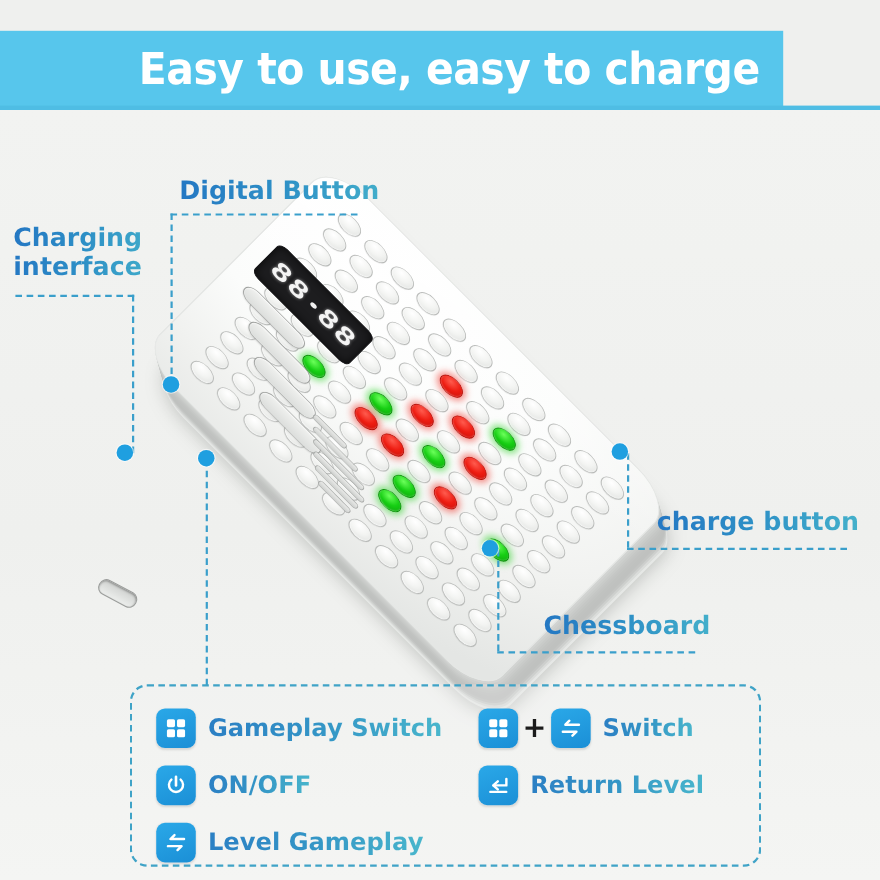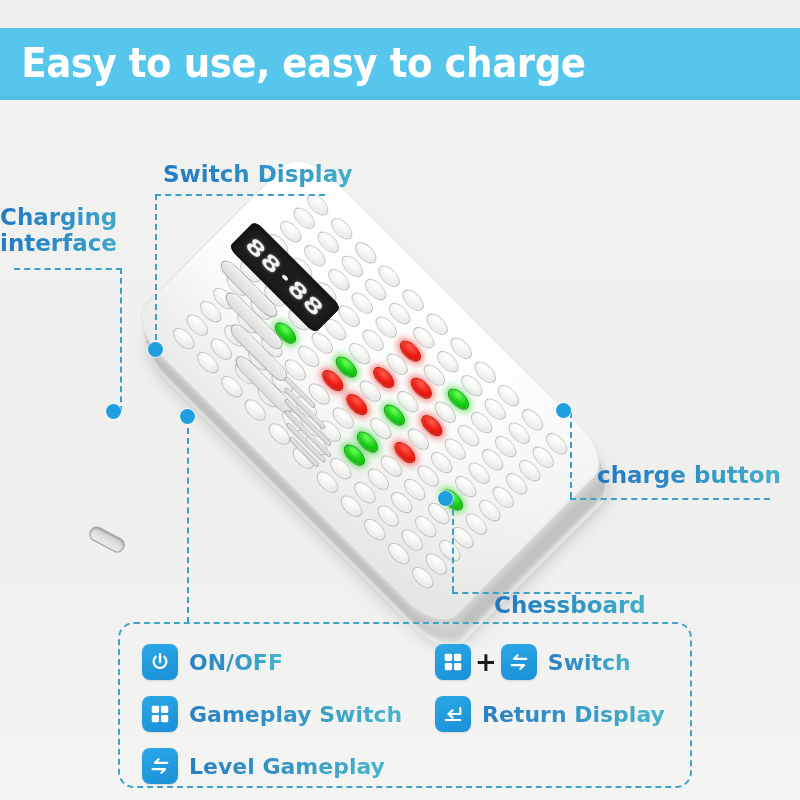--- a/index.html
+++ b/index.html
@@ -6,23 +6,23 @@
   body{
     width:800px;height:800px;overflow:hidden;
     background:#eff0ee;
     font-family:"Liberation Sans", sans-serif;
     position:relative;
   }
   #stage{position:absolute;left:0;top:0;width:800px;height:800px;overflow:hidden;}
 
   
   .banner{
-    position:absolute;left:0;top:28px;width:800px;height:70px;
+    position:absolute;left:0;top:28px;width:712px;height:70px;
     background:#57c6ec;
-    display:flex;align-items:center;justify-content:flex-start;
+    display:flex;align-items:center;justify-content:flex-end;
   }
   .banner-underline{
     position:absolute;left:0;top:96px;width:800px;height:4px;background:#4fbde4;
   }
   .banner-title{
     color:#ffffff;
     font-size:40px;
     font-weight:bold;
     letter-spacing:-0.5px;
     font-family:"DejaVu Sans", sans-serif;
@@ -621,70 +621,70 @@
             <div class="slot" style="left:24px; top:48px; width:62px;"></div>
             <div class="slot" style="left:34px; top:62px; width:52px;"></div>
             <div class="slot" style="left:46px; top:76px; width:38px;"></div>
           </div>
         </div>
       </div>
 
       <div class="usbc"></div>
     </div>
 
-    <div class="callout-label" style="left:0; top:105px; width:140px;">Charging
+    <div class="callout-label" style="left:12px; top:105px; width:140px;">Charging
 interface</div>
     <div class="dash-h" style="left:14px; top:168px; width:108px;"></div>
     <div class="dash-v" style="left:120px; top:168px; height:144px;"></div>
     <div class="dot" style="left:106px; top:304px;"></div>
 
-    <div class="callout-label" style="left:163px; top:62px; width:200px;">Switch Display</div>
+    <div class="callout-label" style="left:163px; top:62px; width:200px;">Digital Button</div>
     <div class="dash-h" style="left:155px; top:94px; width:170px;"></div>
     <div class="dash-v" style="left:155px; top:94px; height:156px;"></div>
     <div class="dot" style="left:148px; top:242px;"></div>
 
     <div class="callout-label" style="left:597px; top:363px; width:190px;">charge button</div>
     <div class="dash-h" style="left:570px; top:398px; width:200px;"></div>
     <div class="dash-v" style="left:570px; top:312px; height:86px;"></div>
     <div class="dot" style="left:556px; top:303px;"></div>
 
-    <div class="callout-label" style="left:494px; top:457px; width:160px;margin-top:36px;">Chessboard</div>
+    <div class="callout-label" style="left:494px; top:457px; width:160px;">Chessboard</div>
     <div class="dash-h" style="left:452px; top:492px; width:180px;"></div>
     <div class="dash-v" style="left:452px; top:400px; height:92px;"></div>
     <div class="dot" style="left:438px; top:391px;"></div>
 
     <div class="dash-v" style="left:187px; top:318px; height:205px;"></div>
     <div class="dot" style="left:180px; top:309px;"></div>
 
   </div>
 
   <div class="legend">
 
     <div class="legend-col left">
-
-      <div class="legend-row">
-        <span class="ic">
-          <svg width="22" height="22" viewBox="0 0 24 24">
-            <path d="M12 3.5 V12" stroke="#ffffff" stroke-width="2.6" stroke-linecap="round" fill="none"></path>
-            <path d="M7.4 6.2 A7 7 0 1 0 16.6 6.2" stroke="#ffffff" stroke-width="2.4" fill="none" stroke-linecap="round"></path>
-          </svg>
-        </span>
-        <span class="legend-text">ON/OFF</span>
-      </div>
 
       <div class="legend-row">
         <span class="ic">
           <svg width="22" height="22" viewBox="0 0 24 24">
             <rect x="3" y="3" width="8" height="8" rx="1.6" fill="#ffffff"></rect>
             <rect x="13" y="3" width="8" height="8" rx="1.6" fill="#ffffff"></rect>
             <rect x="3" y="13" width="8" height="8" rx="1.6" fill="#ffffff"></rect>
             <rect x="13" y="13" width="8" height="8" rx="1.6" fill="#ffffff"></rect>
           </svg>
         </span>
         <span class="legend-text">Gameplay Switch</span>
+      </div>
+
+      <div class="legend-row">
+        <span class="ic">
+          <svg width="22" height="22" viewBox="0 0 24 24">
+            <path d="M12 3.5 V12" stroke="#ffffff" stroke-width="2.6" stroke-linecap="round" fill="none"></path>
+            <path d="M7.4 6.2 A7 7 0 1 0 16.6 6.2" stroke="#ffffff" stroke-width="2.4" fill="none" stroke-linecap="round"></path>
+          </svg>
+        </span>
+        <span class="legend-text">ON/OFF</span>
       </div>
 
       <div class="legend-row">
         <span class="ic">
           <svg width="22" height="22" viewBox="0 0 24 24">
             <path d="M20 8.5 H6.5 L10.5 4.6" stroke="#ffffff" stroke-width="2.4" fill="none" stroke-linecap="round" stroke-linejoin="round"></path>
             <path d="M4 15.5 H17.5 L13.5 19.4" stroke="#ffffff" stroke-width="2.4" fill="none" stroke-linecap="round" stroke-linejoin="round"></path>
           </svg>
         </span>
         <span class="legend-text">Level Gameplay</span>
@@ -714,19 +714,19 @@
       </div>
 
       <div class="legend-row">
         <span class="ic">
           <svg width="22" height="22" viewBox="0 0 24 24">
             <path d="M20 5.5 V12 H7.5" stroke="#ffffff" stroke-width="2.4" fill="none" stroke-linecap="round" stroke-linejoin="round"></path>
             <path d="M11.5 8 L7 12 L11.5 16" stroke="#ffffff" stroke-width="2.4" fill="none" stroke-linecap="round" stroke-linejoin="round"></path>
             <path d="M4 18.5 H20" stroke="#ffffff" stroke-width="2.2" fill="none" stroke-linecap="round"></path>
           </svg>
         </span>
-        <span class="legend-text">Return Display</span>
+        <span class="legend-text">Return Level</span>
       </div>
 
     </div>
   </div>
 
 </div>
 
 </body></html>

